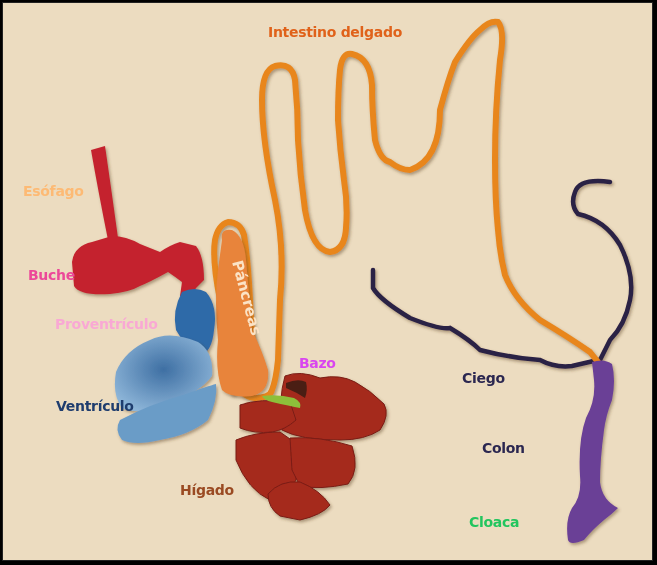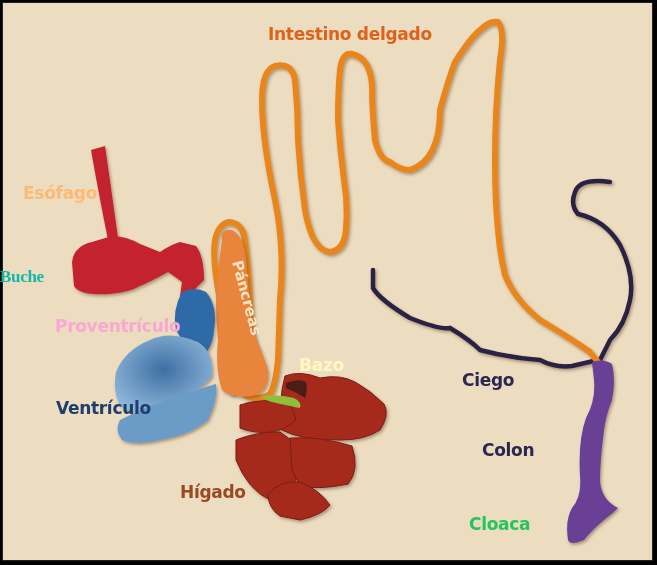--- a/index.html
+++ b/index.html
@@ -1,20 +1,20 @@
 <!DOCTYPE html>
 <html><head>
 <meta charset="utf-8">
 <style>
   html, body { margin:0; padding:0; background:#000; }
   body { width:657px; height:565px; overflow:hidden; font-family:"Liberation Sans", sans-serif; }
   #stage { position:absolute; left:0; top:0; width:657px; height:565px; }
   #frame { position:absolute; left:2px; top:2px; width:651px; height:559px; background:#ecdcc0; border:1px solid #222; box-sizing:border-box; }
   svg { position:absolute; left:0; top:0; }
-  .lbl { position:absolute; font-weight:bold; font-size:17px; white-space:nowrap; font-family:"DejaVu Sans", sans-serif; letter-spacing:-0.3px; }
+  .lbl { position:absolute; font-weight:bold; font-size:14px; white-space:nowrap; font-family:"DejaVu Sans", sans-serif; letter-spacing:-0.3px; }
 </style>
 </head>
 <body>
 
 <div id="stage">
   <div id="frame"></div>
 
   <svg width="657" height="565" viewBox="0 0 657 565">
     <defs>
       <filter id="sh" x="-20%" y="-20%" width="140%" height="140%">
@@ -60,21 +60,21 @@
 
     <path d="M286 383 Q298 378 306 382 Q308 390 305 398 Q296 392 286 388 Z" fill="#4a1e14"></path>
 
     <path d="M262 396 Q278 394 294 398 Q302 402 300 408 Q290 406 272 402 Q264 400 262 396 Z" fill="#8dbf3a"></path>
 
     <path filter="url(#sh)" d="M592 362 Q604 358 612 364 Q616 380 612 400 Q606 415 604 430 Q600 460 600 482 Q602 500 618 508 Q612 514 604 520 Q592 530 584 540 Q570 546 568 540 Q565 520 572 508 Q582 496 580 476 Q578 440 586 418 Q596 400 594 380 Z" fill="#6b3f96"></path>
   </svg>
 
   <div class="lbl" style="left:268px; top:24px; color:#e0621a;">Intestino delgado</div>
   <div class="lbl" style="left:23px; top:183px; color:#fdba74;">Esófago</div>
-  <div class="lbl" style="left:0; top:267px; color:#14b8a6;font-family:Liberation Serif, serif;">Buche</div>
+  <div class="lbl" style="left:28px; top:267px; color:#ec4899;">Buche</div>
   <div class="lbl" style="left:55px; top:316px; color:#f9a8d4;">Proventrículo</div>
   <div class="lbl" style="left:17px; top:398px; color:#1f3d6e;margin-left:39px;">Ventrículo</div>
-  <div class="lbl" style="left:299px; top:355px; color:#fef9c3;text-align:center;">Bazo</div>
+  <div class="lbl" style="left:299px; top:355px; color:#d946ef;text-align:center;">Bazo</div>
   <div class="lbl" style="left:180px; top:482px; color:#9a4a22;">Hígado</div>
   <div class="lbl" style="left:462px; top:370px; color:#2b2750;">Ciego</div>
   <div class="lbl" style="left:482px; top:440px; color:#2b2750;">Colon</div>
   <div class="lbl" style="left:469px; top:514px; color:#22c55e;text-align:center;">Cloaca</div>
 </div>
 
 </body></html>

